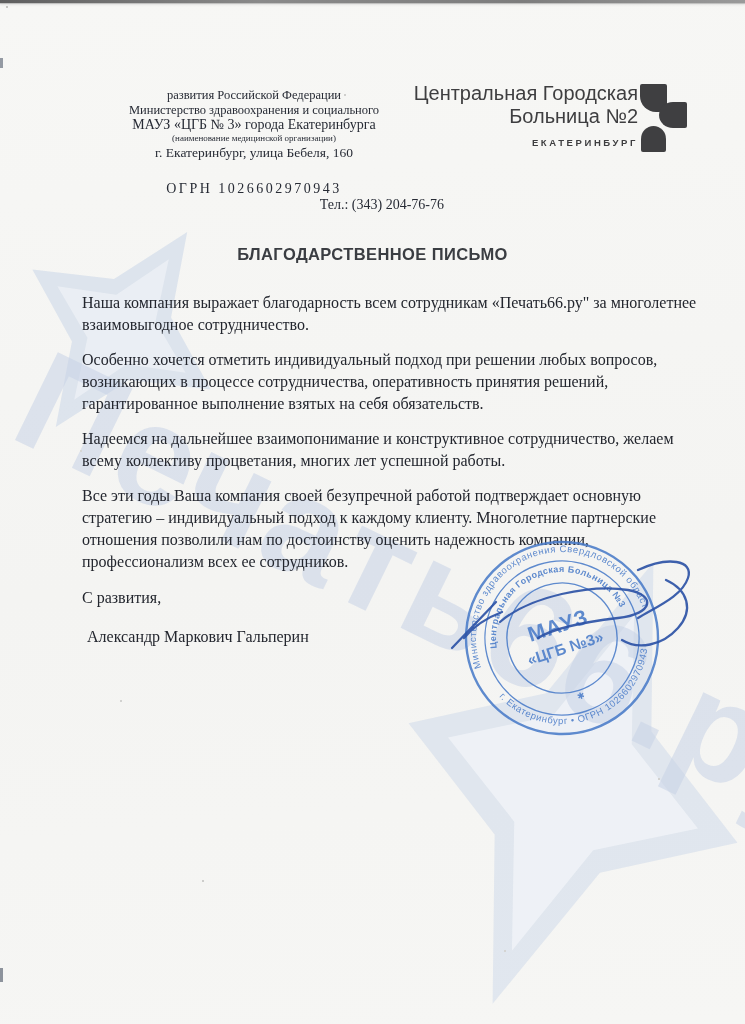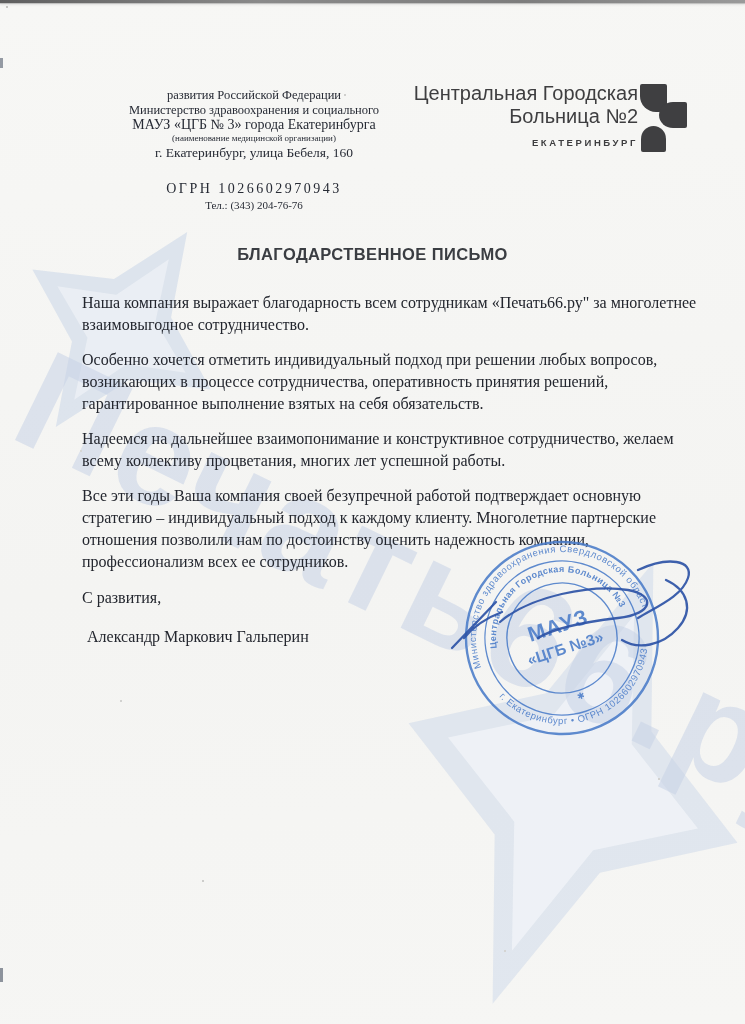--- a/index.html
+++ b/index.html
@@ -23,21 +23,21 @@
     font-family:"Liberation Sans",sans-serif;font-weight:bold;font-size:142px;letter-spacing:4px;
     transform:rotate(26deg);transform-origin:left top;color:rgba(198,210,230,.55);}
 
   
   .org-block{position:absolute;left:64px;top:88px;width:380px;text-align:center;color:#272b35;}
   .org-line{font-size:12.5px;line-height:14.5px;}
   .org-line.big{font-size:14px;line-height:16px;}
   .org-note{font-size:9px;line-height:11px;}
   .org-address{font-size:13.5px;line-height:16px;margin-top:1px;}
   .org-ogrn{font-size:14px;line-height:17px;letter-spacing:2.5px;margin-top:19px;}
-  .org-phone{font-size:11px;line-height:16px;}
+  .org-phone{font-size:14px;line-height:16px;text-align:right;}
 
   .logo-block{position:absolute;top:82px;right:57px;display:flex;align-items:flex-start;}
   .logo-text{text-align:right;font-family:"Liberation Sans",sans-serif;color:#3e3e40;}
   .logo-line{font-size:20px;line-height:23px;}
   .logo-city{font-size:9.5px;font-weight:bold;letter-spacing:2.6px;margin-top:9px;}
   .logo-mark{position:relative;width:50px;height:70px;margin-top:2px;}
   .logo-mark div{position:absolute;background:#3f3f41;}
   .lm-top{left:2px;top:0;width:27px;height:28px;border-radius:2px 2px 8px 16px;}
   .lm-right{left:21px;top:18px;width:28px;height:26px;border-radius:50% 2px 2px 50% / 50% 2px 2px 50%;}
   .lm-bottom{left:3px;top:42px;width:25px;height:26px;border-radius:50% 50% 2px 2px;}

